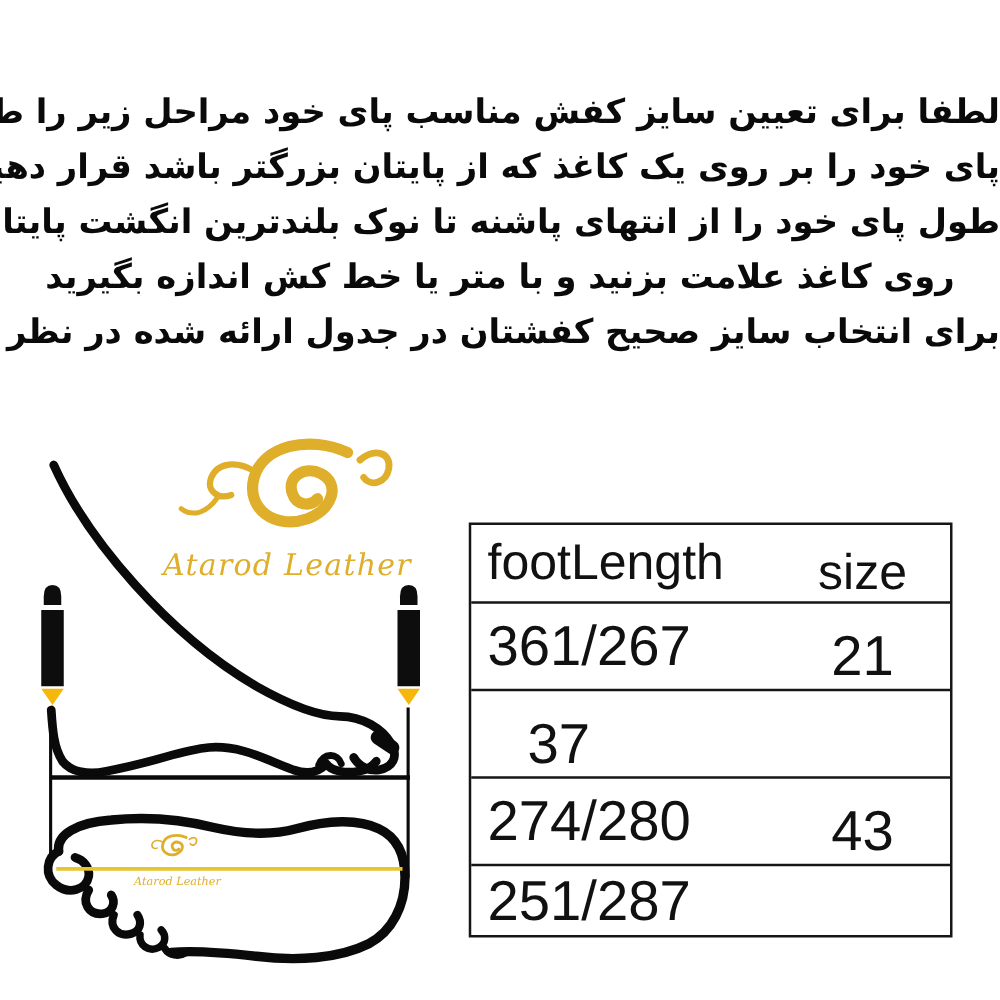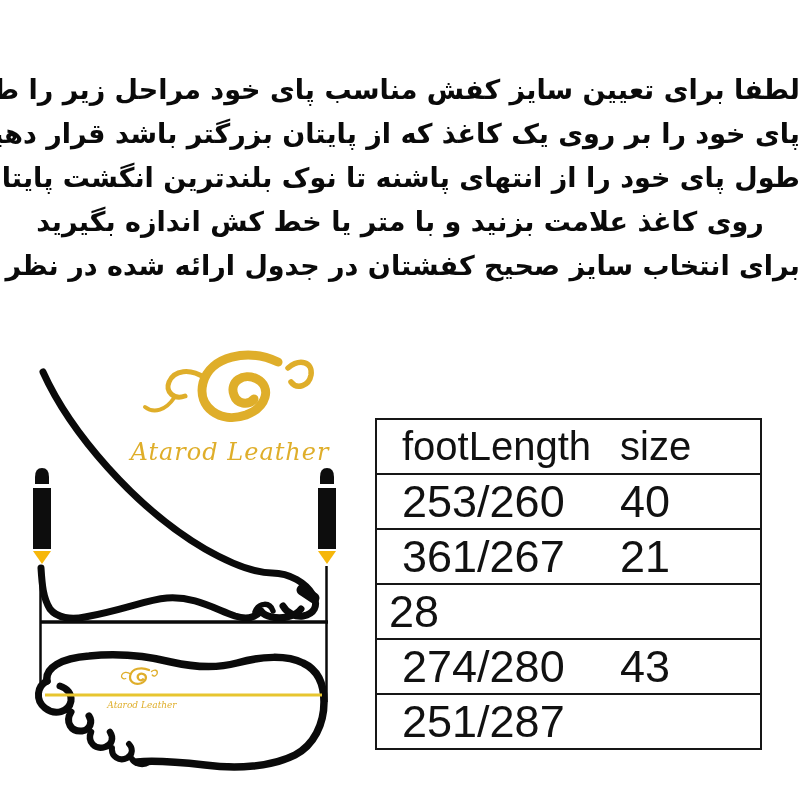--- a/index.html
+++ b/index.html
@@ -22,24 +22,24 @@
   }
   
   .diagram{position:absolute;left:15px;top:350px;width:350px;height:440px;}
   
   .size-table{
     position:absolute;left:375px;top:418px;width:387px;height:332px;
     box-sizing:border-box;border:2px solid #161616;
     display:flex;flex-direction:column;
     font-family:"Liberation Sans",sans-serif;color:#111;background:#fff;
   }
-  .t-row{display:flex;align-items:center;flex:1;border-top:2px solid #161616;padding-left:12px;}
+  .t-row{display:flex;align-items:center;flex:1;border-top:2px solid #161616;}
   .t-row.header{border-top:none;flex:0 0 53px;}
   .c-left{flex:1;padding-left:13px;font-size:45px;}
-  .c-right{width:140px;font-size:45px;}
+  .c-right{width:140px;text-align:center;font-size:45px;margin-top:16px;}
   .t-row.header .c-left,.t-row.header .c-right{font-size:40px;}
 </style>
 </head>
 <body>
 
 <div class="instructions" dir="rtl">
   <div>لطفا برای تعیین سایز کفش مناسب پای خود مراحل زیر را طی کنید.</div>
   <div>پای خود را بر روی یک کاغذ که از پایتان بزرگتر باشد قرار دهید و</div>
   <div>طول پای خود را از انتهای پاشنه تا نوک بلندترین انگشت پایتان</div>
   <div>روی کاغذ علامت بزنید و با متر یا خط کش اندازه بگیرید</div>
@@ -102,29 +102,25 @@
   <line x1="30" y1="345" x2="307" y2="345" stroke="#E7C52F" stroke-width="3"></line>
   <text x="127" y="358" text-anchor="middle" font-size="9" font-style="italic" font-family="DejaVu Serif, serif" fill="#DFAE2A">Atarod Leather</text>
 </svg>
 
 <div class="size-table">
   <div class="t-row header">
     <div class="c-left">footLength</div>
     <div class="c-right">size</div>
   </div>
   <div class="t-row">
-    <div class="c-left">253/260</div>
-    <div class="c-right">40</div>
-  </div>
-  <div class="t-row">
     <div class="c-left">361/267</div>
     <div class="c-right">21</div>
   </div>
   <div class="t-row">
-    <div class="c-right">28</div>
+    <div class="c-right">37</div>
   </div>
   <div class="t-row">
     <div class="c-left">274/280</div>
     <div class="c-right">43</div>
   </div>
   <div class="t-row">
     <div class="c-left">251/287</div>
   </div>
 </div>
 

